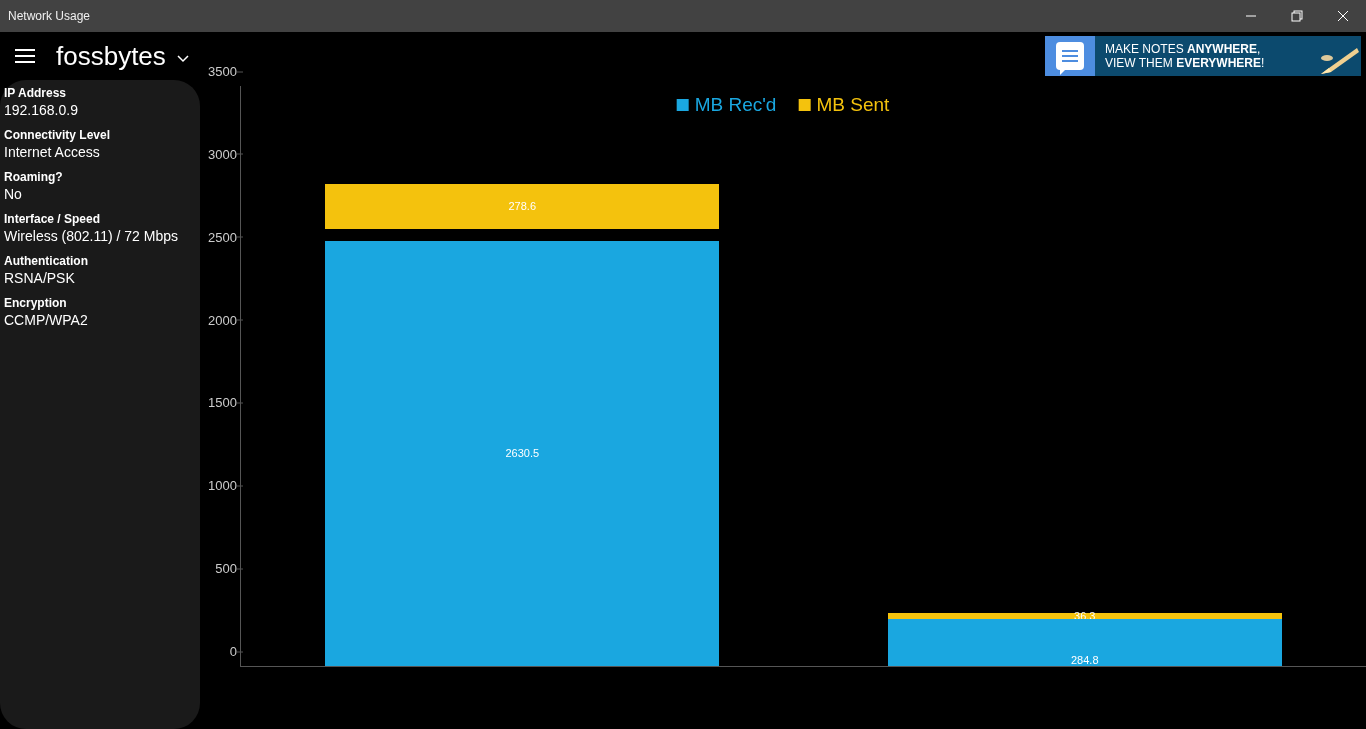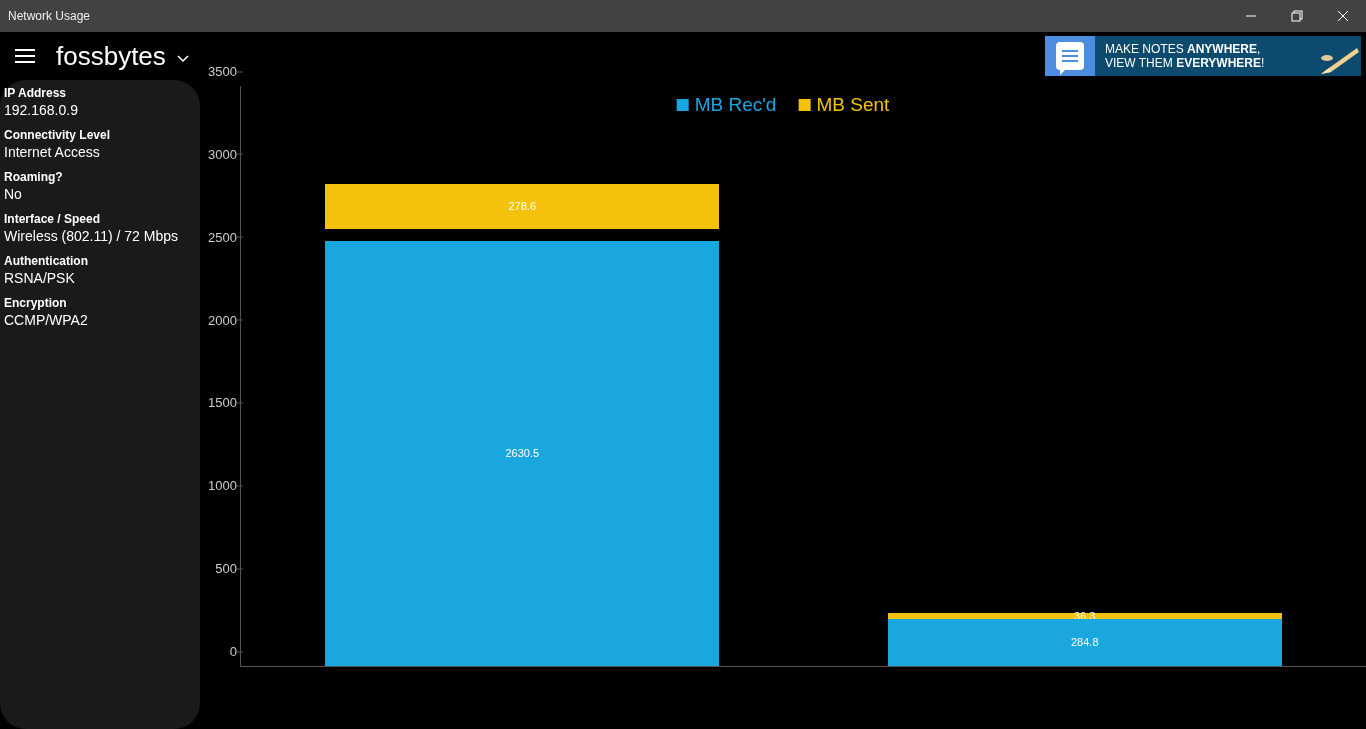--- a/index.html
+++ b/index.html
@@ -312,21 +312,21 @@
               <div class="seg blue" style="height: 90.4232%; margin-top: 12px;">
                 <span class="val">2630.5</span>
               </div>
               <div class="seg yellow" style="height: 9.57685%;">
                 <span class="val">278.6</span>
               </div>
             </div>
           </div>
           <div class="bar-slot">
             <div class="stack" style="height: 9.17429%;">
-              <div class="seg blue" style="height: 88.6951%;">
+              <div class="seg blue" style="height: 88.6951%; align-items: flex-end;">
                 <span class="val">284.8</span>
               </div>
               <div class="seg yellow" style="height: 11.3049%;">
                 <span class="val">36.3</span>
               </div>
             </div>
           </div>
         </div>
     <div class="ytick" style="bottom: 0%;">0</div>
         <div class="ytick" style="bottom: 14.2857%;">500</div>

